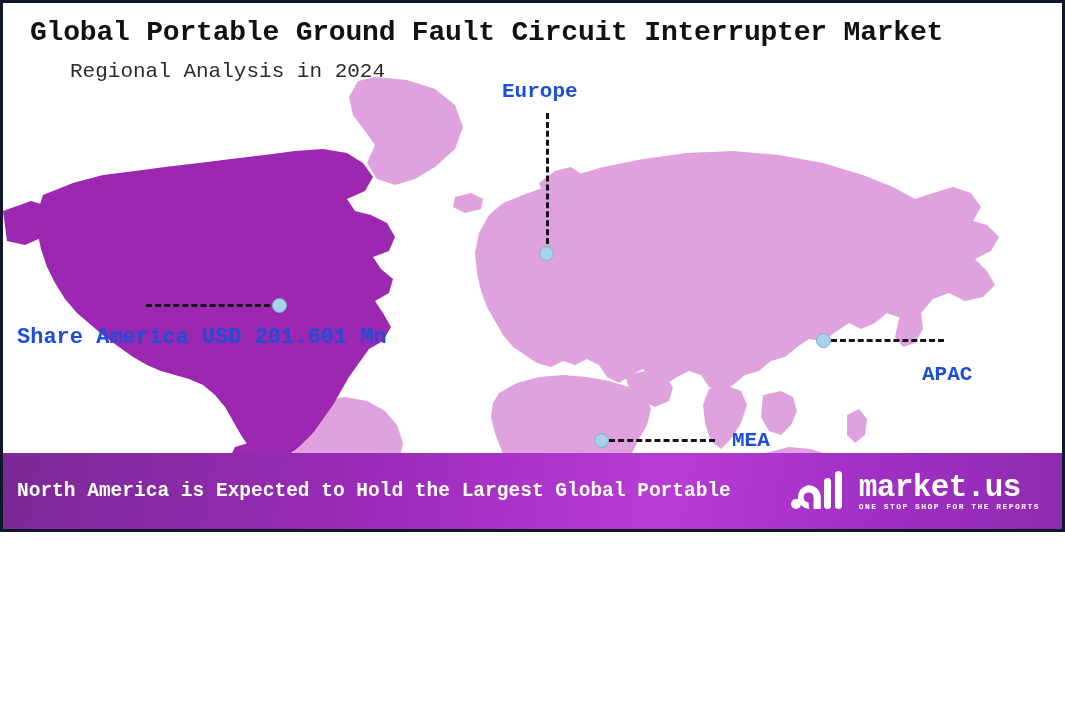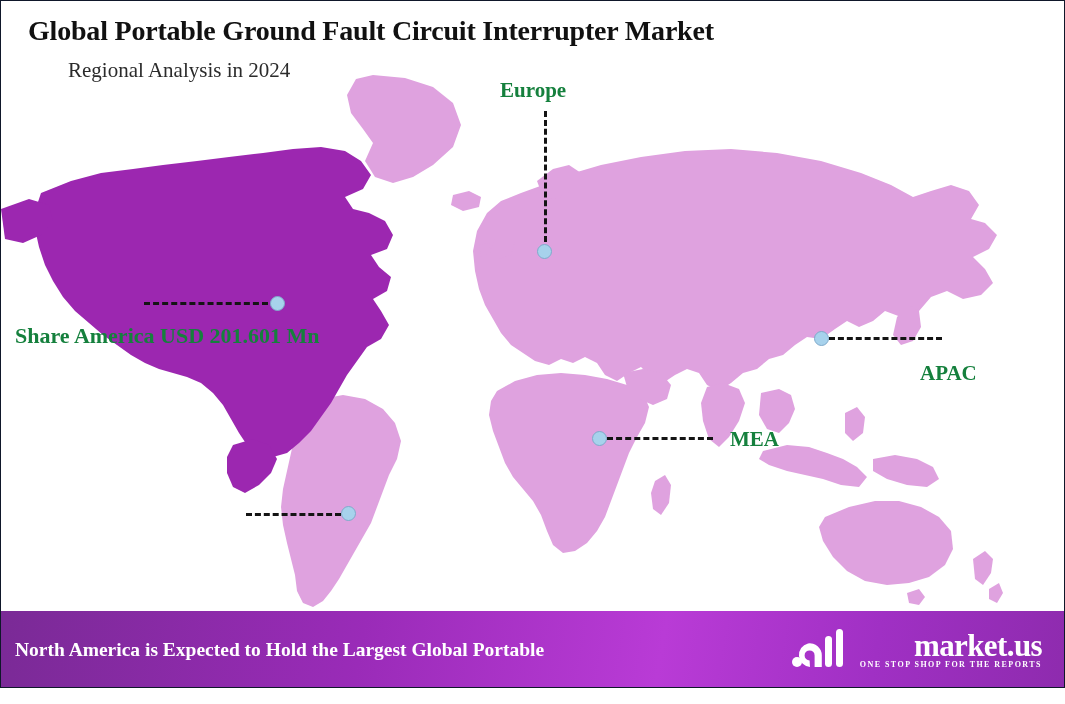--- a/index.html
+++ b/index.html
@@ -3,26 +3,26 @@
 <meta charset="utf-8">
 <style>
   html, body {
     margin: 0;
     padding: 0;
     background: #ffffff;
   }
   #page {
     position: relative;
     width: 1065px;
-    height: 688px;
+    height: 532px;
     background: #ffffff;
-    border: 1px solid #0f172a;
+    border: 3px solid #0f172a;
     box-sizing: border-box;
     overflow: hidden;
-    font-family: Liberation Serif, serif;
+    font-family: Liberation Mono, monospace;
   }
 
   
   #title {
     position: absolute;
     left: 27px;
     top: 14px;
     font-size: 28px;
     font-weight: bold;
     color: #111111;
@@ -50,21 +50,21 @@
   }
   #map-svg {
     display: block;
     width: 100%;
     height: 100%;
   }
 
   
   .region-label {
     position: absolute;
-    color: #15803d;
+    color: #1d4ed8;
     font-weight: bold;
     font-size: 21px;
     line-height: 26px;
     white-space: nowrap;
   }
   .region-label.big {
     font-size: 22px;
     line-height: 28px;
   }
 
@@ -116,21 +116,21 @@
     display: flex;
     align-items: center;
     padding-right: 22px;
     gap: 10px;
   }
   #logo-mark {
     width: 60px;
     height: 46px;
     flex: none;
   }
-  #logo-words { line-height: 1; text-align: right; }
+  #logo-words { line-height: 1; }
   #logo-name {
     color: #ffffff;
     font-size: 31px;
     font-weight: bold;
     letter-spacing: -0.6px;
   }
   #logo-tagline {
     color: #ffffff;
     font-size: 8px;
     font-weight: bold;

